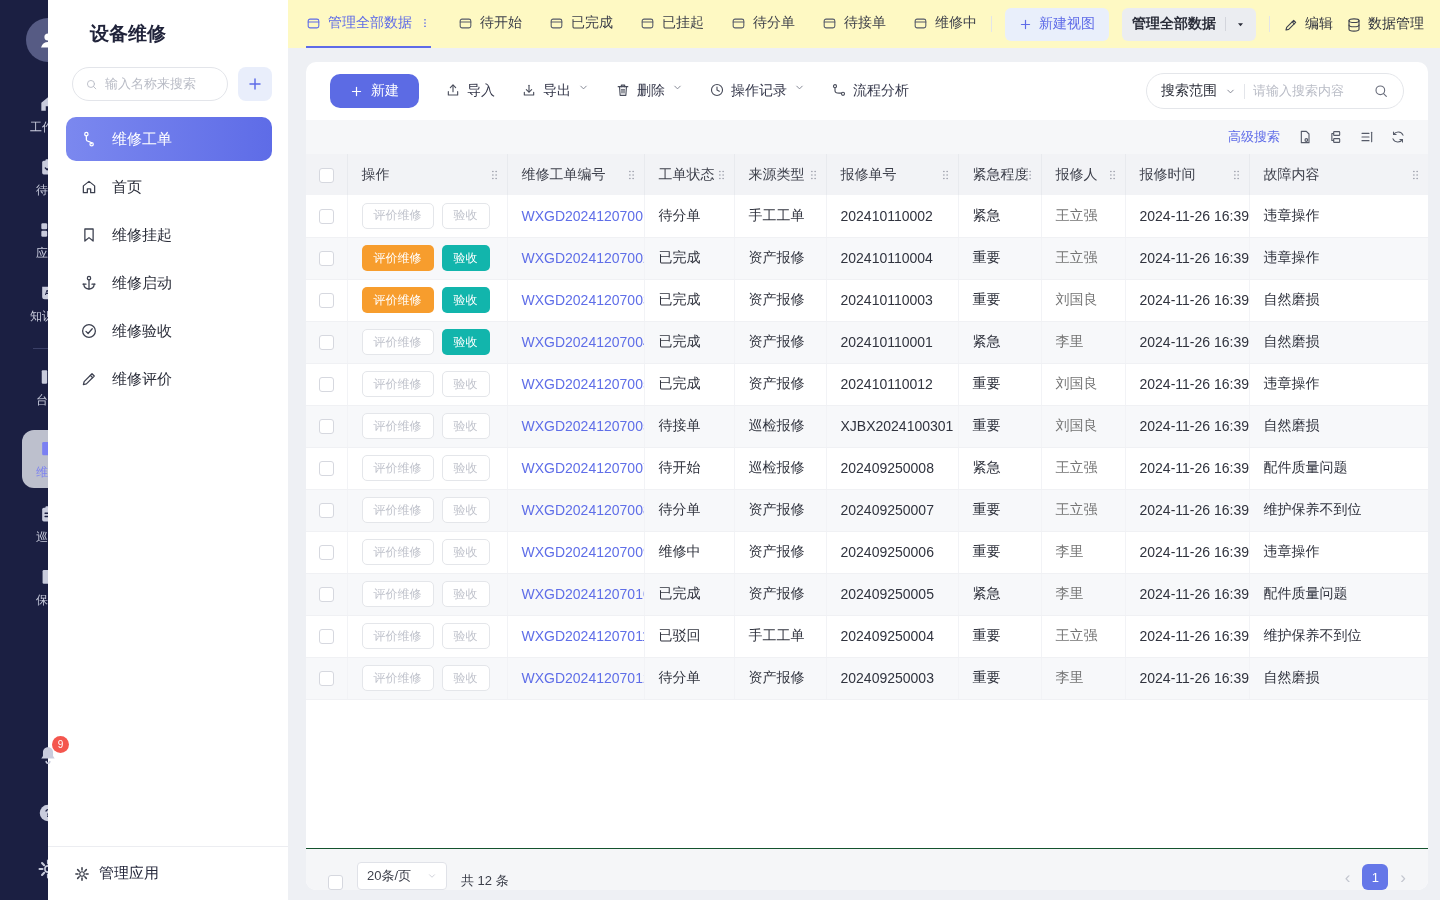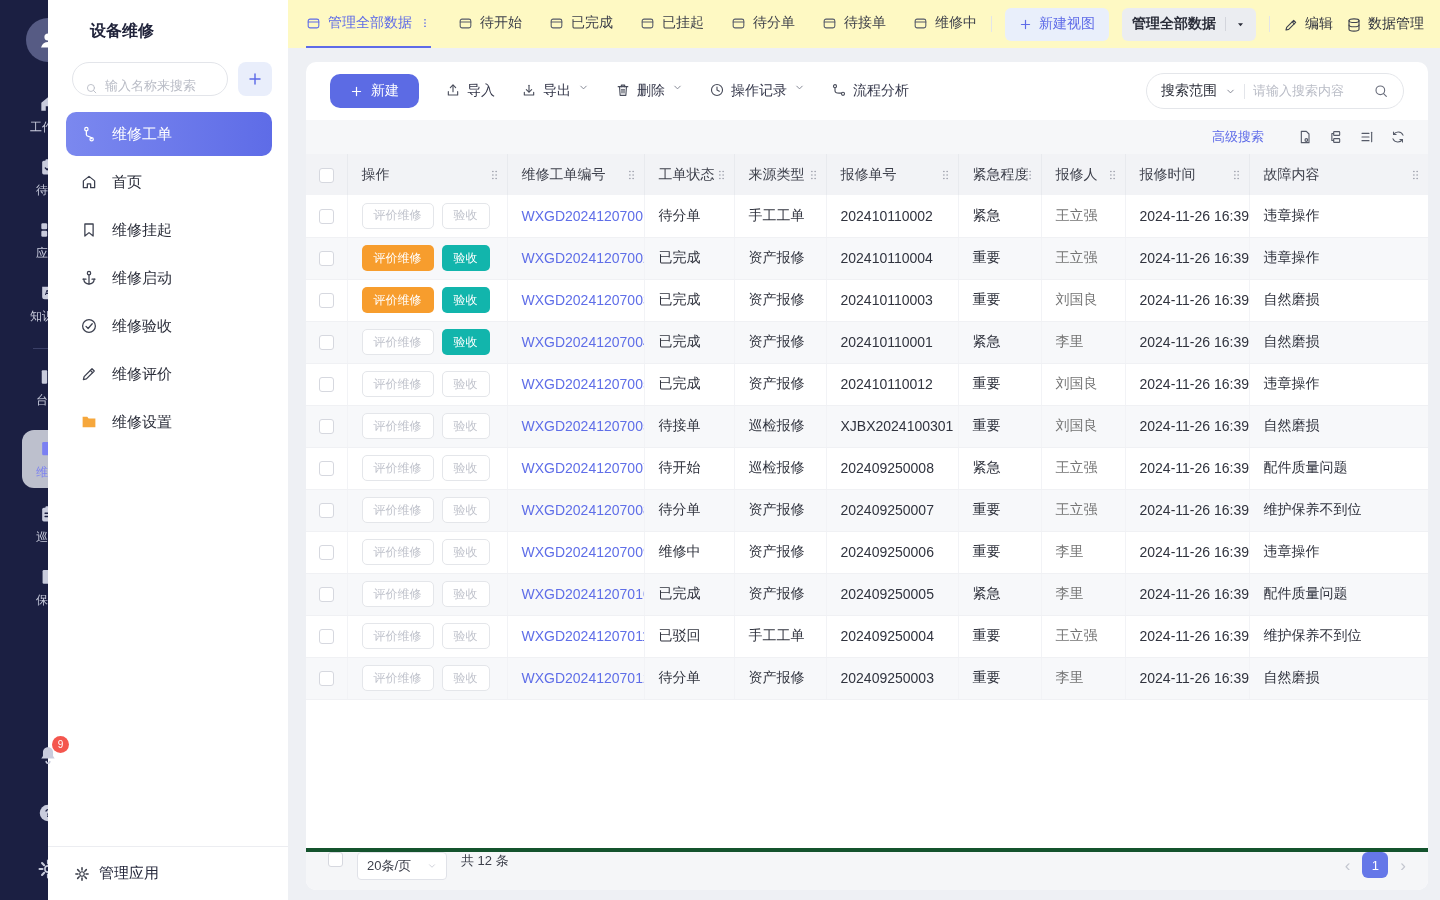--- a/index.html
+++ b/index.html
@@ -24,23 +24,23 @@
   .rail-div { width:30px; border-top:1px solid #3a3f66; margin:2px 0 18px; }
   .rail-bottom { margin-top:auto; display:flex; flex-direction:column; align-items:center; }
   .rail-bell { position:relative; margin-bottom:32px; cursor:pointer; }
   .rail-bell .ic, .rail-help .ic, .rail-gear .ic { width:22px; height:22px; }
   .badge { position:absolute; top:-8px; right:-10px; background:#f4564e; color:#fff; font-size:10px; min-width:17px; height:17px; border-radius:9px; display:flex; align-items:center; justify-content:center; padding:0 3px; }
   .rail-help { margin-bottom:30px; cursor:pointer; }
   .rail-gear { margin-bottom:16px; cursor:pointer; }
 
   
   .sidebar { width:240px; background:#fff; display:flex; flex-direction:column; flex:0 0 auto; }
-  .sidebar-title { font-size:16px; font-weight:600; color:#20233a; padding:21px 42px 20px; }
+  .sidebar-title { font-size:19px; font-weight:600; color:#20233a; padding:21px 42px 20px; }
   .sidebar-search-row { display:flex; align-items:center; gap:10px; padding:0 16px 8px 24px; }
-  .search-pill { flex:1; height:34px; border:1px solid #e3e5ea; border-radius:17px; display:flex; align-items:flex-end; gap:7px; padding:0 12px; color:#b9bcc6; font-size:13px; cursor:text; }
+  .search-pill { flex:1; height:34px; border:1px solid #e3e5ea; border-radius:17px; display:flex; align-items:center; gap:7px; padding:0 12px; color:#b9bcc6; font-size:13px; cursor:text; }
   .search-pill .ic { color:#b9bcc6; }
   .add-btn { width:34px; height:34px; border-radius:8px; background:#e9eefb; color:#5e6be8; display:flex; align-items:center; justify-content:center; border:none; cursor:pointer; }
   .menu { padding:8px 16px 0 18px; }
   .menu-item { display:flex; align-items:center; gap:14px; height:44px; padding:0 14px; border-radius:10px; font-size:15px; color:#2b2e3a; margin-bottom:4px; cursor:pointer; }
   .menu-item .ic { color:#3d4150; }
   .menu-item.active { background:linear-gradient(90deg,#7b88ef,#5e6ce7); color:#fff; }
   .menu-item.active .ic { color:#fff; }
   .menu-item .ic.folder { color:#f6a73c; }
   .sidebar-footer { margin-top:auto; border-top:1px solid #ecedf1; padding:17px 26px; display:flex; align-items:center; gap:9px; font-size:15px; color:#23263a; cursor:pointer; }
   .sidebar-footer .ic { color:#3a3e4a; }
@@ -71,21 +71,21 @@
   .tool-btn .ic { color:#4a4e5c; }
   .tool-btn .chev { width:11px; height:11px; color:#7b7f8c; margin-left:1px; }
   .toolbar-search { margin-left:auto; width:258px; height:36px; border:1px solid #e4e6ea; border-radius:18px; display:flex; align-items:center; gap:8px; padding:0 14px; font-size:14px; cursor:text; }
   .toolbar-search .scope { color:#2e313c; white-space:nowrap; }
   .toolbar-search .chev { width:11px; height:11px; color:#7b7f8c; }
   .toolbar-search .sep { width:1px; height:15px; background:#e3e5ea; }
   .toolbar-search .ph { color:#b9bcc6; font-size:13px; flex:1; white-space:nowrap; overflow:hidden; }
   .toolbar-search .ic.mag { color:#6a6e7c; }
 
   .advanced-row { height:34px; background:#f6f7f9; display:flex; align-items:center; justify-content:flex-end; gap:15px; padding:0 22px; flex:0 0 auto; }
-  .advanced-row a { color:#5e6be8; font-size:13px; text-decoration:none; cursor:pointer; margin-right:18px; }
+  .advanced-row a { color:#5e6be8; font-size:13px; text-decoration:none; cursor:pointer; margin-right:2px; }
   .advanced-row .ic { color:#565b69; cursor:pointer; }
 
   
   .table-wrap { flex:1; min-height:0; overflow:hidden; }
   table { width:100%; border-collapse:collapse; table-layout:fixed; }
   th { background:#f2f3f6; height:41px; font-weight:400; font-size:14px; color:#3c3f4a; text-align:left; padding-left:14px; position:relative; border-right:1px solid #e8eaee; white-space:nowrap; }
   th:last-child { border-right:none; }
   th .dots6 { position:absolute; right:6px; top:50%; transform:translateY(-50%); width:13px; height:15px; color:#9a9da8; cursor:pointer; }
   th.cb-th { padding-left:0; text-align:center; }
   th:nth-child(1){width:41px} th:nth-child(2){width:160px} th:nth-child(3){width:137px}
@@ -97,21 +97,21 @@
   td.cb-td { padding-left:0; text-align:center; }
   .cb { display:inline-block; width:15px; height:15px; border:1px solid #d6d8df; border-radius:3px; background:#fff; vertical-align:middle; cursor:pointer; }
   .mini { height:26px; padding:0 11px; border-radius:5px; font-size:12px; border:1px solid transparent; cursor:pointer; margin-right:8px; font-family:inherit; }
   .mini.dis { border-color:#e4e6ea; color:#c0c3cc; background:#fff; }
   .mini.orange { background:#f79d2d; color:#fff; }
   .mini.teal { background:#12b5ac; color:#fff; }
   a.lnk-order { color:#5f6ee8; text-decoration:none; cursor:pointer; }
   a.lnk-name { color:#737373; text-decoration:none; cursor:pointer; }
 
   
-  .pager { height:42px; background:#f5f6f8; border-top:4px solid #14532d; display:flex; align-items:flex-start; gap:14px; padding:0 22px; flex:0 0 auto; font-size:13px; color:#3c3f4a; }
+  .pager { height:42px; background:#f5f6f8; border-top:1px solid #14532d; display:flex; align-items:flex-end; gap:14px; padding:0 22px; flex:0 0 auto; font-size:13px; color:#3c3f4a; }
   .page-size { height:28px; width:90px; background:#fff; border:1px solid #e0e2e8; border-radius:4px; padding:0 9px; display:flex; align-items:center; justify-content:space-between; cursor:pointer; }
   .page-size .chev { width:10px; height:10px; color:#c6c9d2; }
   .pager-right { margin-left:auto; display:flex; align-items:center; gap:12px; }
   .pg-arrow { color:#c3c6cf; font-size:17px; cursor:pointer; line-height:1; }
   .pg-num { width:26px; height:26px; background:#6577e8; border-radius:6px; color:#fff; display:flex; align-items:center; justify-content:center; font-size:13px; cursor:pointer; }
 </style>
 </head>
 <body>
 
 <div class="app">
@@ -320,28 +320,20 @@
           <span>维修验收</span>
         </div>
         <div class="menu-item">
           <span class="ic ic18">
             <svg viewBox="0 0 24 24" fill="none" stroke="currentColor" stroke-width="1.7" stroke-linecap="round" stroke-linejoin="round">
               <path d="M4.5 19.5l1-4L16 5l3 3L8.5 18.5l-4 1z"></path>
               <line x1="13.8" y1="7.2" x2="16.8" y2="10.2"></line>
             </svg>
           </span>
           <span>维修评价</span>
-        </div>
-        <div class="menu-item">
-          <span class="ic ic18 folder">
-            <svg viewBox="0 0 24 24" fill="none" stroke="currentColor" stroke-width="1.7" stroke-linecap="round" stroke-linejoin="round">
-              <path d="M3.5 5h6.2L11.5 7.3h9V19h-17z" fill="currentColor" stroke="none"></path>
-            </svg>
-          </span>
-          <span>维修设置</span>
         </div>
       </div>
     <div class="sidebar-footer">
       <span class="ic">
           <svg viewBox="0 0 24 24" fill="none" stroke="currentColor" stroke-width="1.7" stroke-linecap="round" stroke-linejoin="round">
             <circle cx="12" cy="12" r="3.4"></circle>
             <g stroke-width="2.3">
               <line x1="12" y1="2.8" x2="12" y2="6"></line>
               <line x1="12" y1="18" x2="12" y2="21.2"></line>
               <line x1="2.8" y1="12" x2="6" y2="12"></line>

